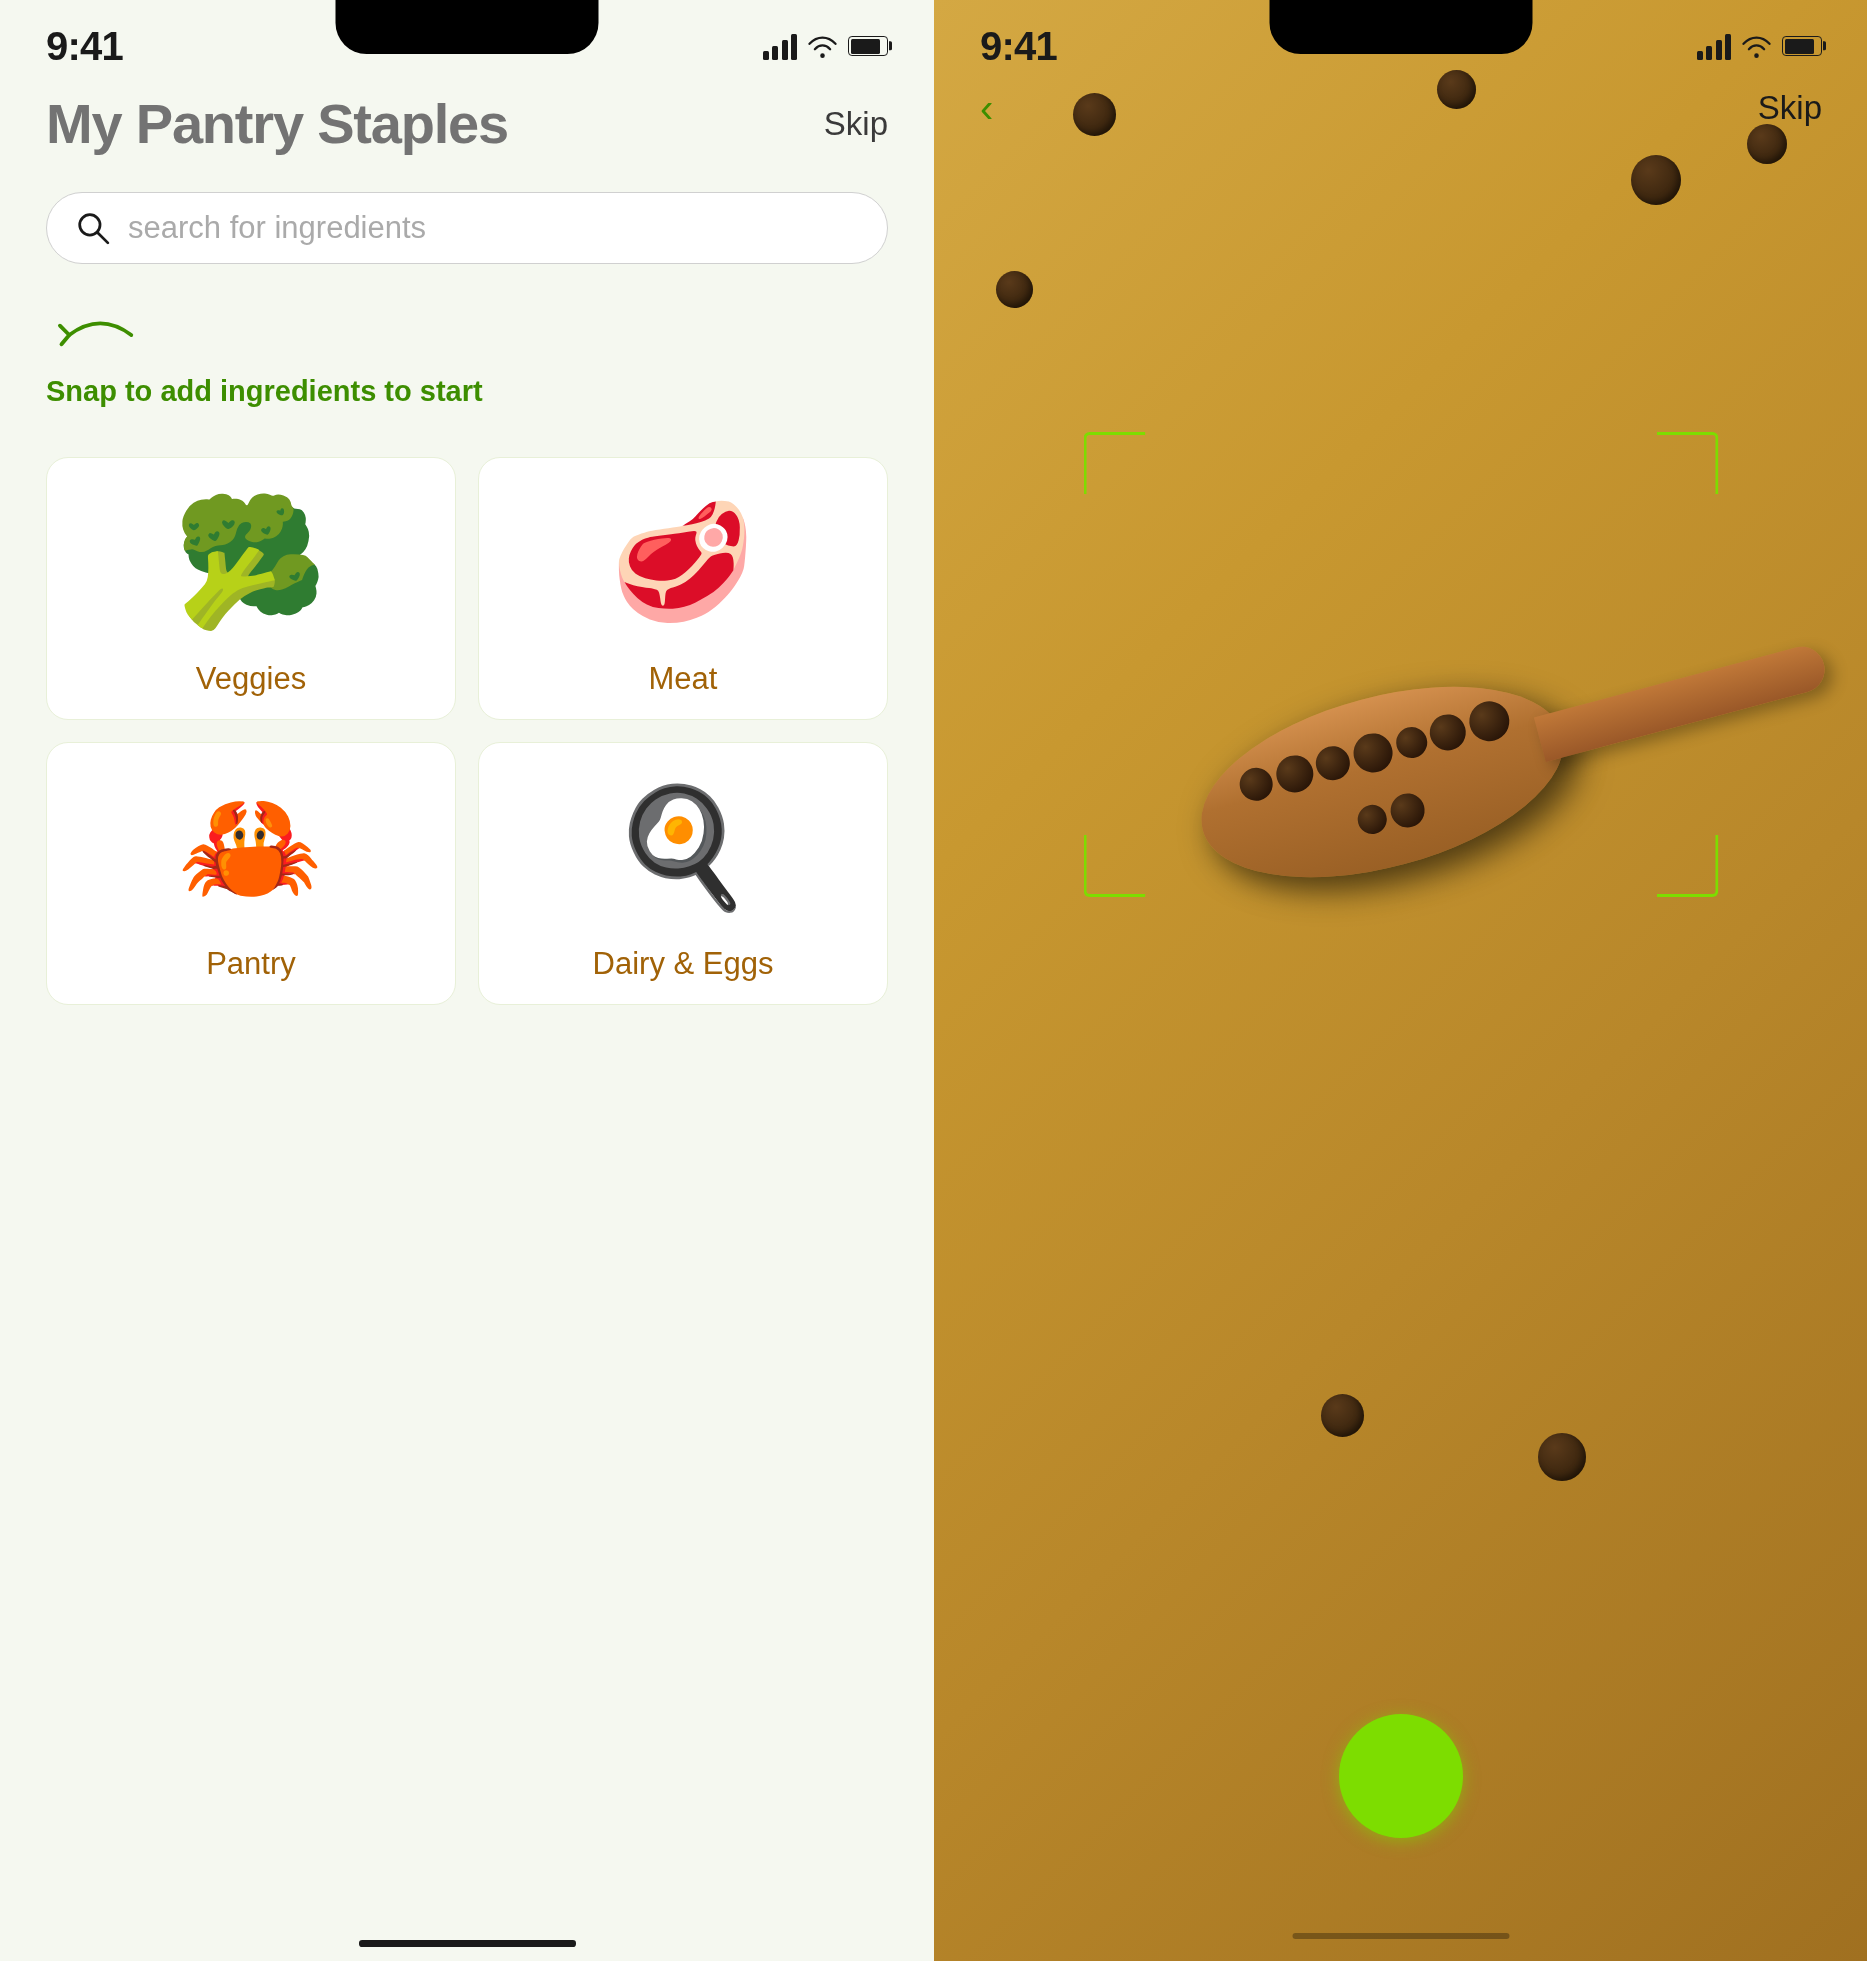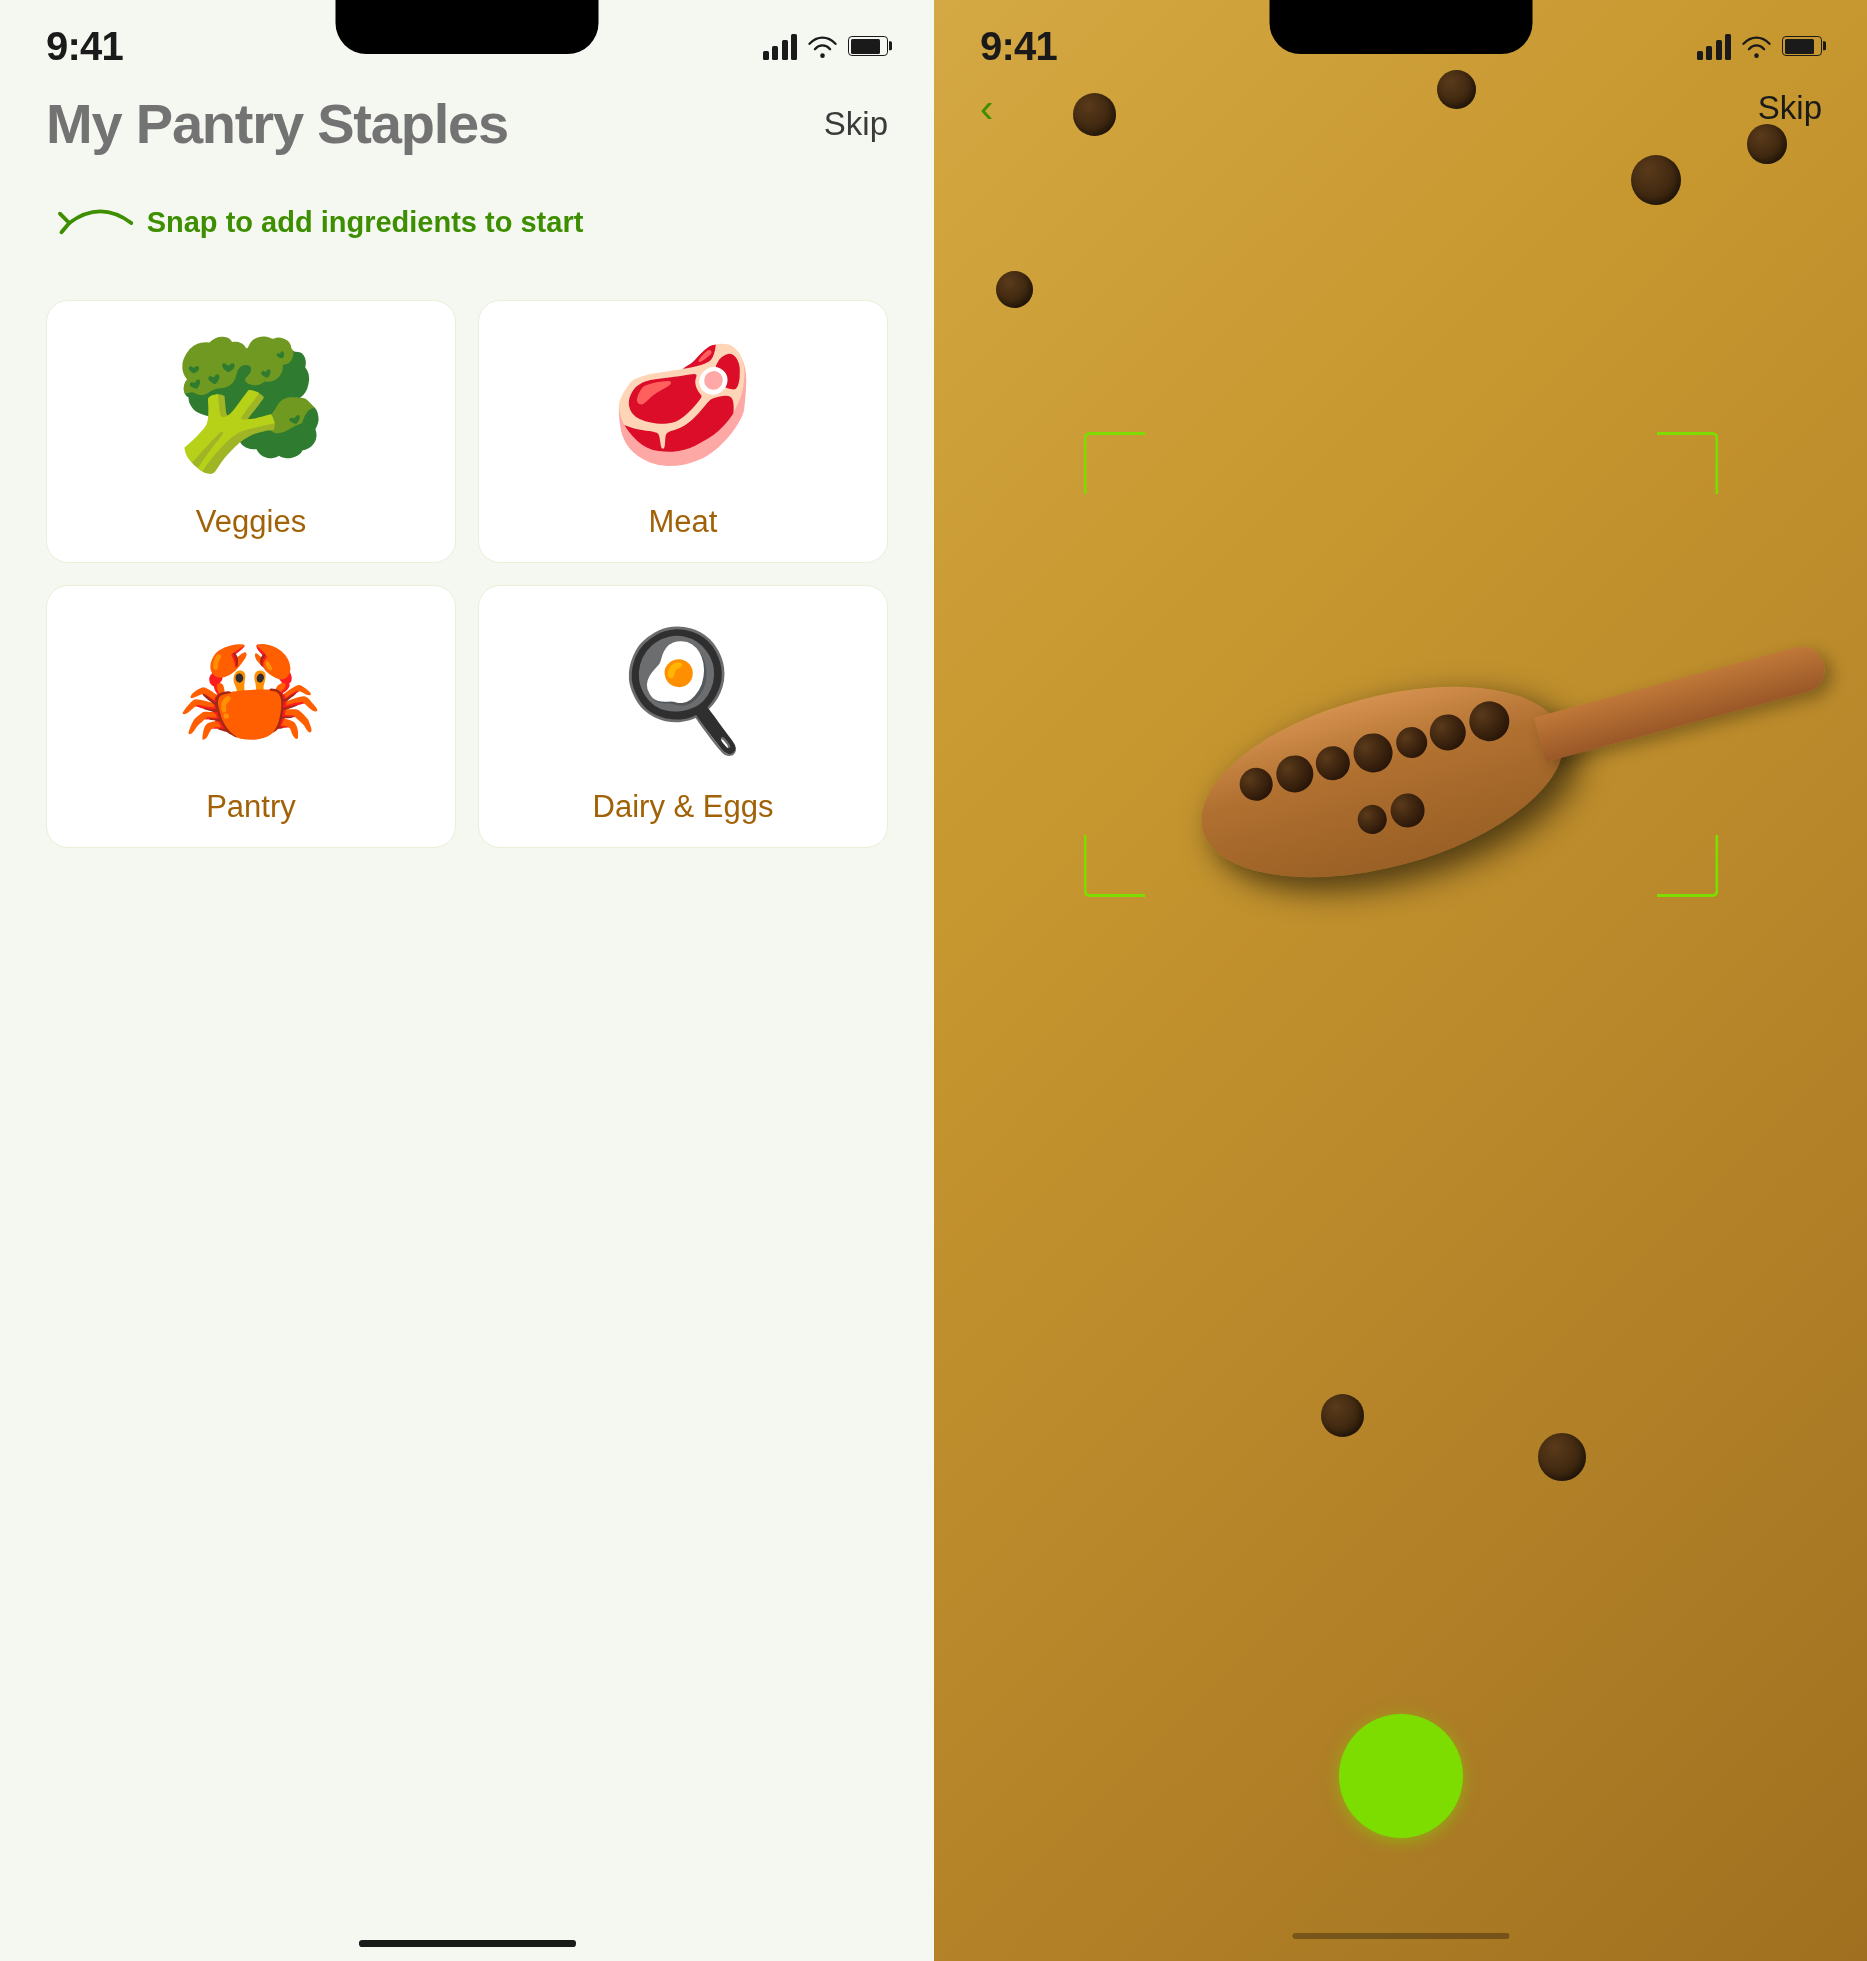--- a/index.html
+++ b/index.html
@@ -189,22 +189,22 @@
 
     .add-ingredients-label {
       font-size: 29px;
       color: #1a1a1a;
       font-weight: 500;
       text-align: center;
     }
 
     .snap-hint {
       display: flex;
-      align-items: center;
       gap: 7.7px;
+      flex-direction: column;
     }
 
     .snap-arrow {
       width: 93px;
       height: 62px;
       flex-shrink: 0;
     }
 
     .snap-text {
       font-size: 29px;
@@ -430,20 +430,27 @@
     </div>
   </div>
 
   <div class="left-content">
 
     <div class="page-header">
       <h1 class="page-title">My Pantry Staples</h1>
       <span class="skip-btn">Skip</span>
     </div>
 
+    <div class="search-bar">
+      <svg viewBox="0 0 46 46" fill="none">
+        <circle cx="19" cy="19" r="13" stroke="#1a1a1a" stroke-width="3.5" fill="none"></circle>
+        <line x1="29" y1="29" x2="42" y2="42" stroke="#1a1a1a" stroke-width="3.5" stroke-linecap="round"></line>
+      </svg>
+      <span class="search-placeholder">search for ingredients</span>
+    </div>
 
     <div class="add-ingredients-section">
       <div class="snap-hint">
         <svg class="snap-arrow" viewBox="0 0 120 80">
           <path d="M110 40 Q70 10 30 40" stroke="#3d8e00" stroke-width="5" fill="none" stroke-linecap="round"></path>
           <path d="M30 40 L18 28 M30 40 L20 52" stroke="#3d8e00" stroke-width="5" fill="none" stroke-linecap="round"></path>
         </svg>
         <span class="snap-text">Snap to add ingredients to start</span>
       </div>
     </div>

